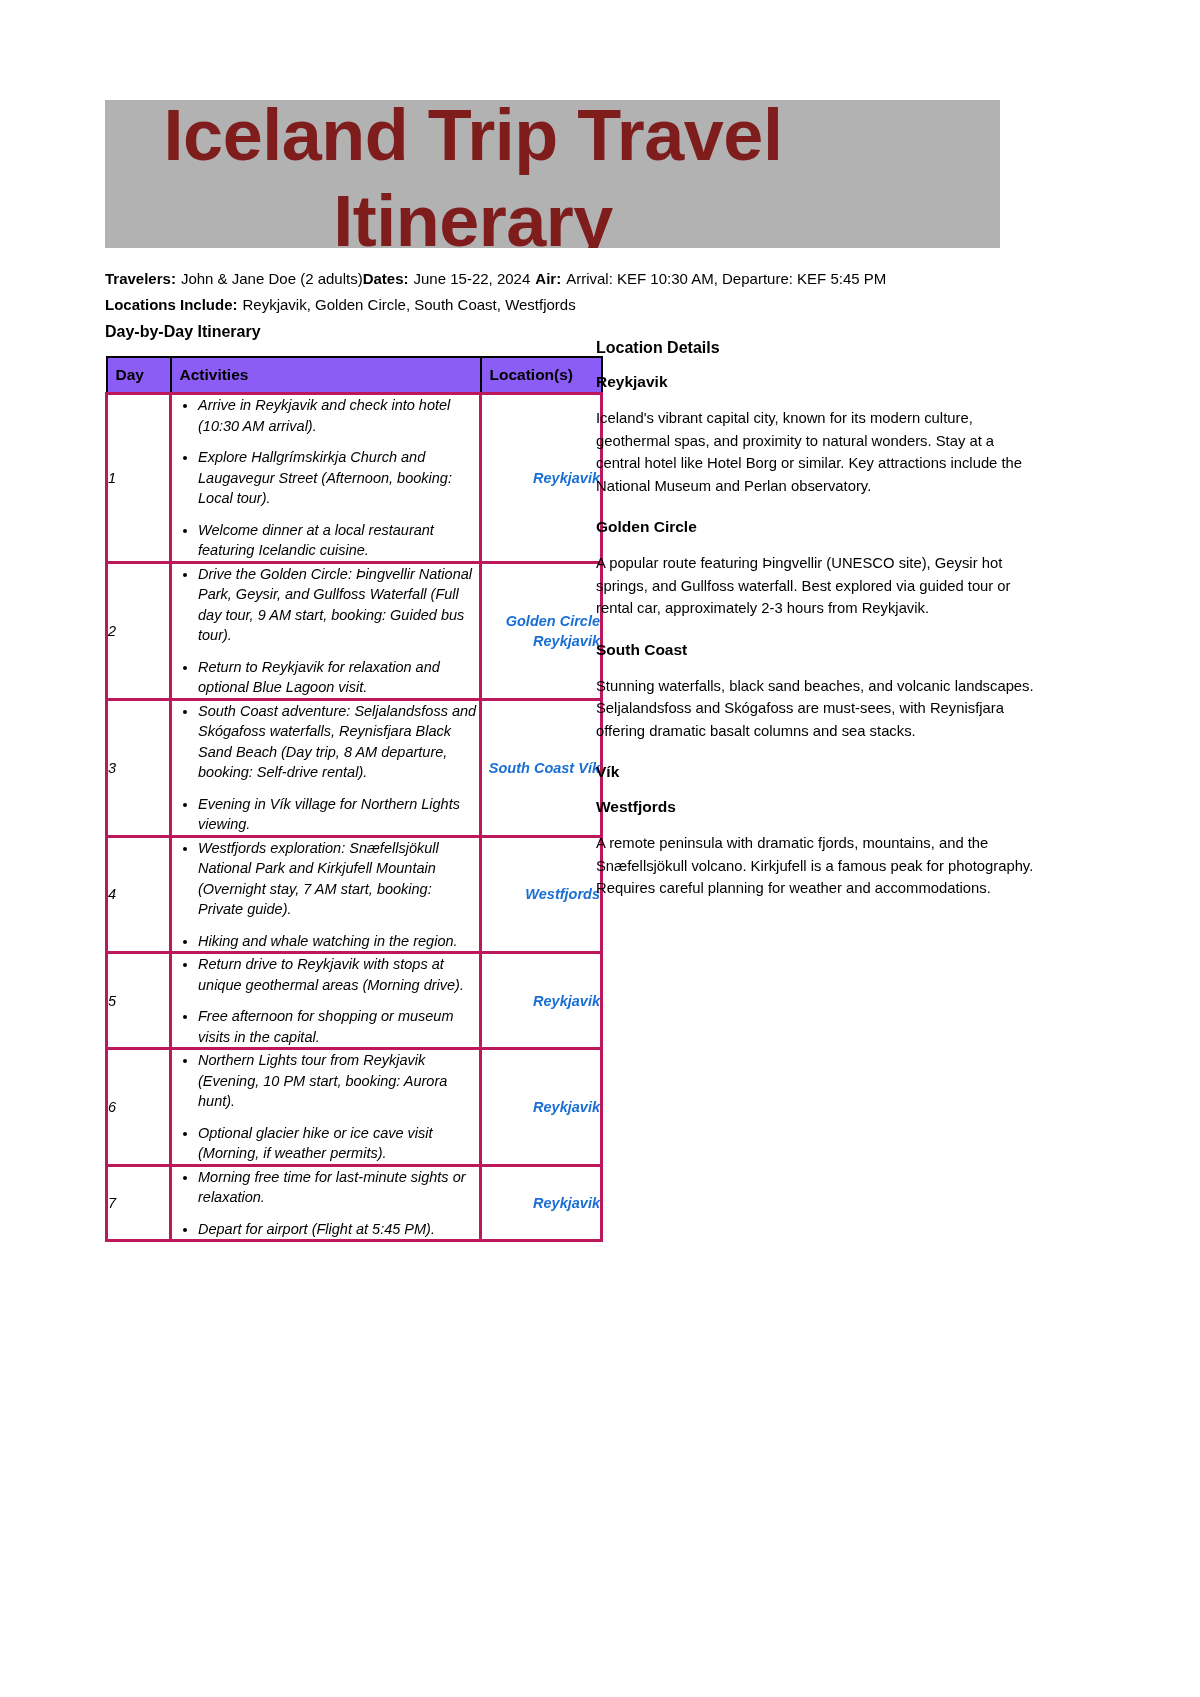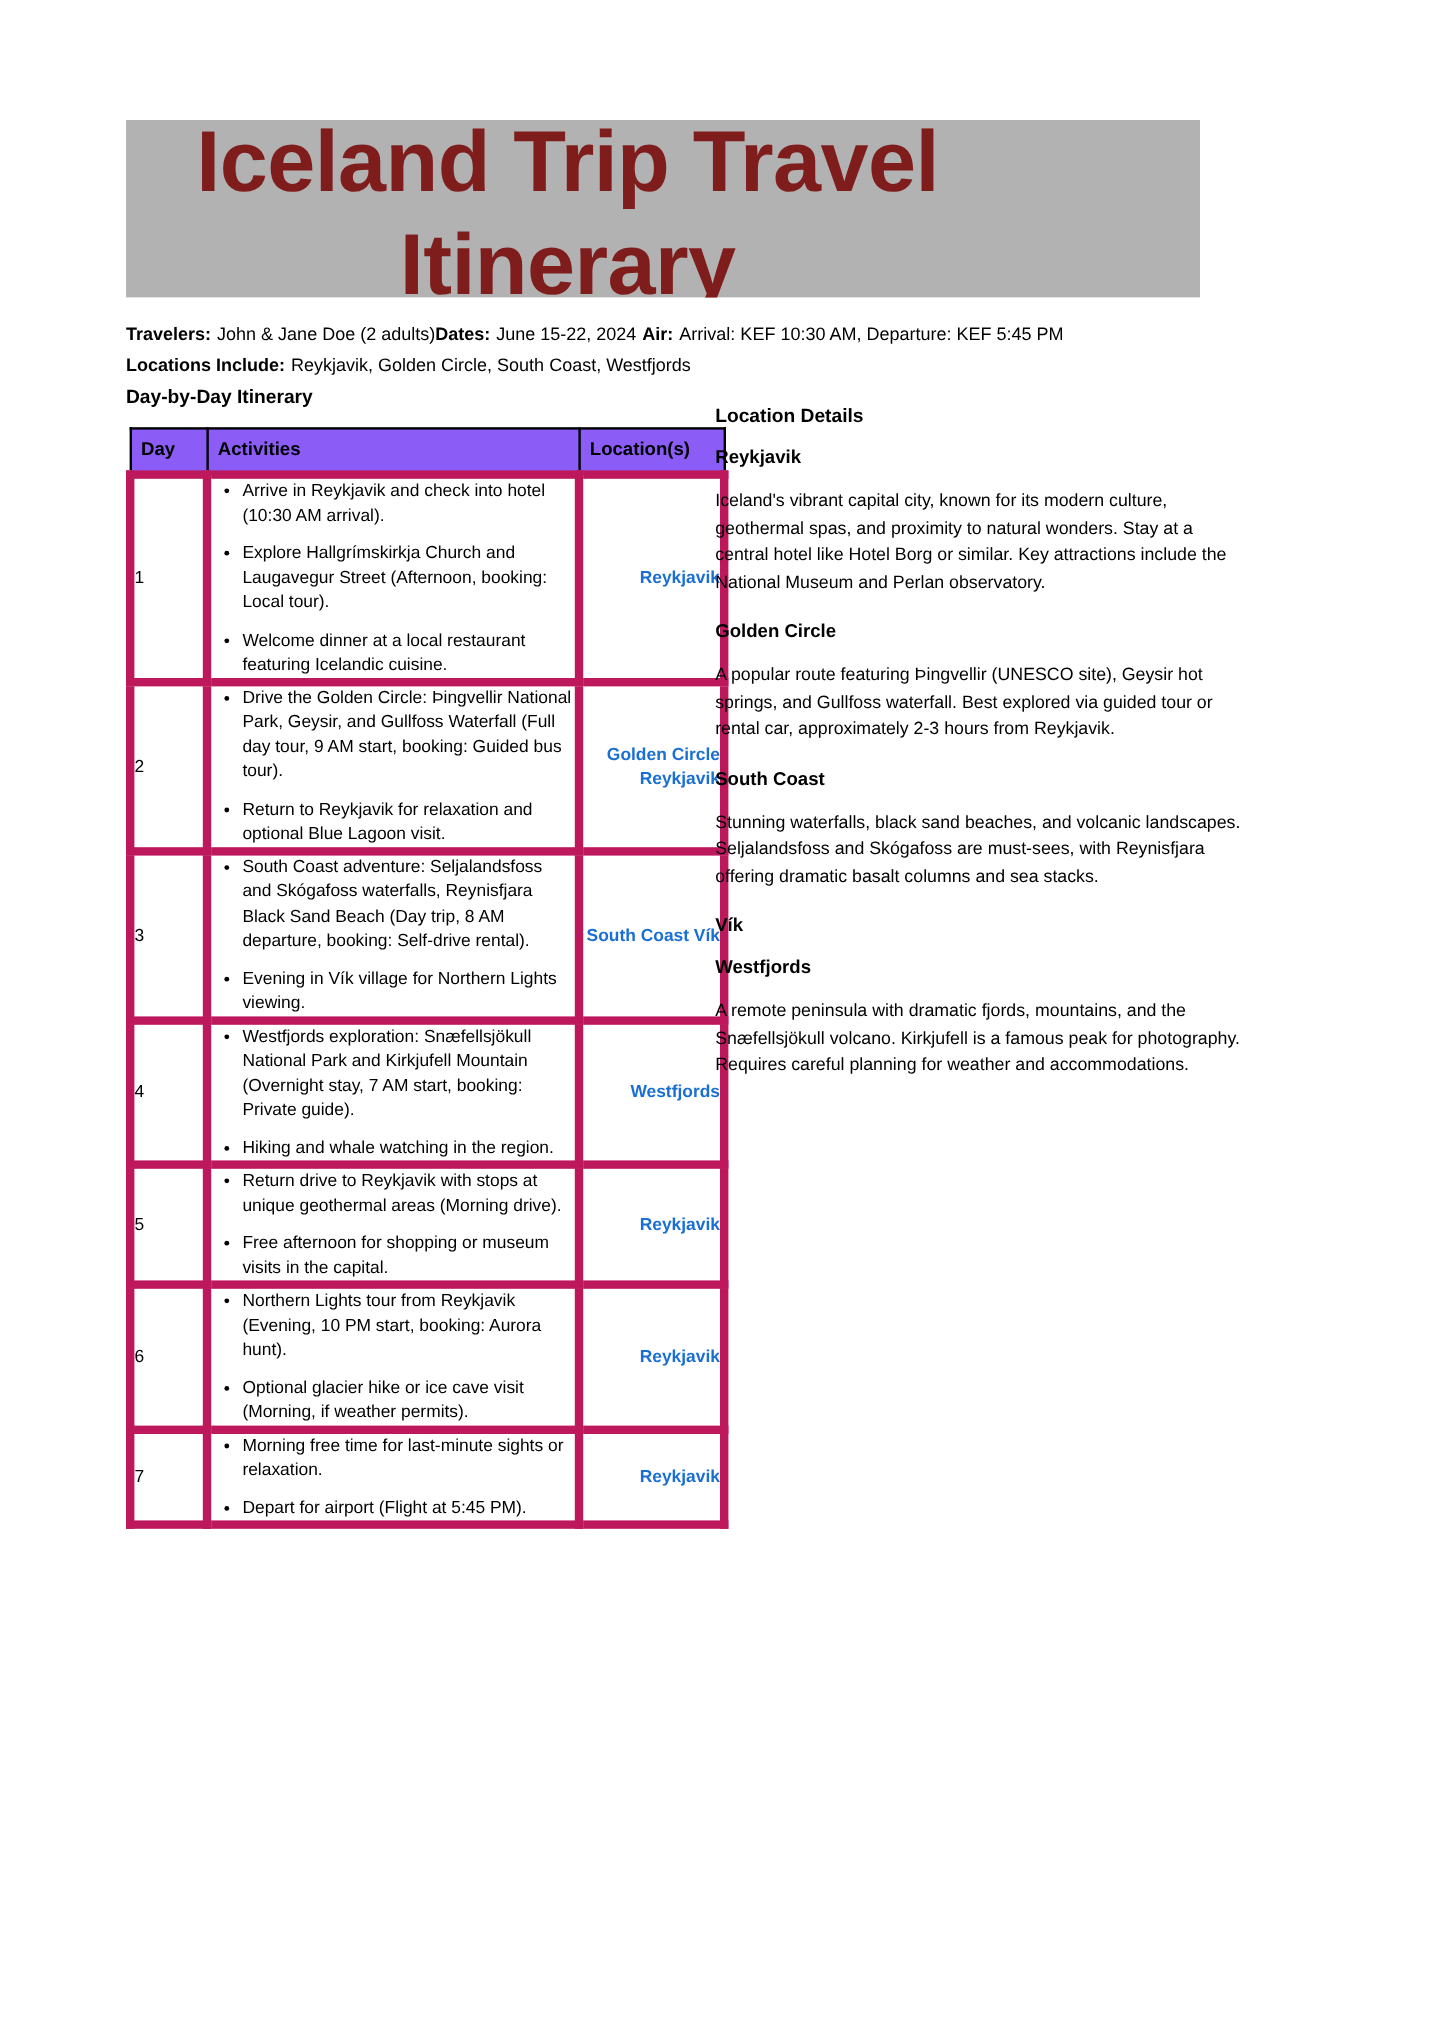--- a/index.html
+++ b/index.html
@@ -116,23 +116,24 @@
     text-align: left;
     padding: 7px 8px 8px 8px;
     line-height: 19px;
     vertical-align: middle;
   }
   table.itin th.th-day { width: 46px; }
   table.itin th.th-act { width: 292px; }
   table.itin th.th-loc { width: 103px; }
 
   table.itin td {
-    border: 7px solid #be185d;
+    border: 3px solid #be185d;
     padding: 0;
     vertical-align: middle;
+    font-style: italic;
   }
   td.cell-day {
     text-align: left;
     padding: 6px 0 6px 10px;
     font-size: 14.5px;
   }
   td.cell-act {
     padding: 9px 8px 9px 4px;
   }
   td.cell-loc {

